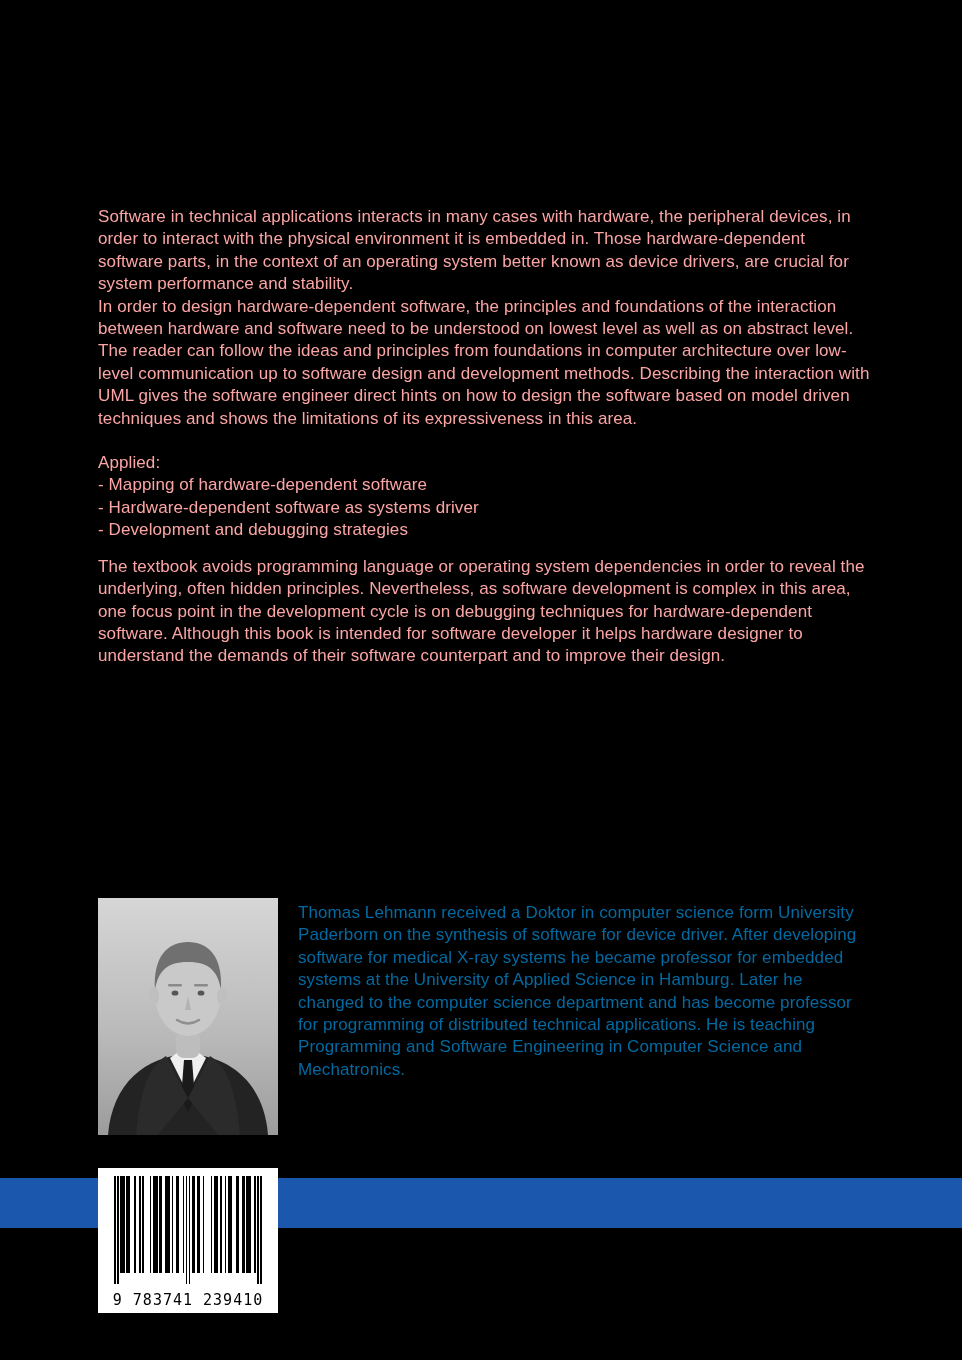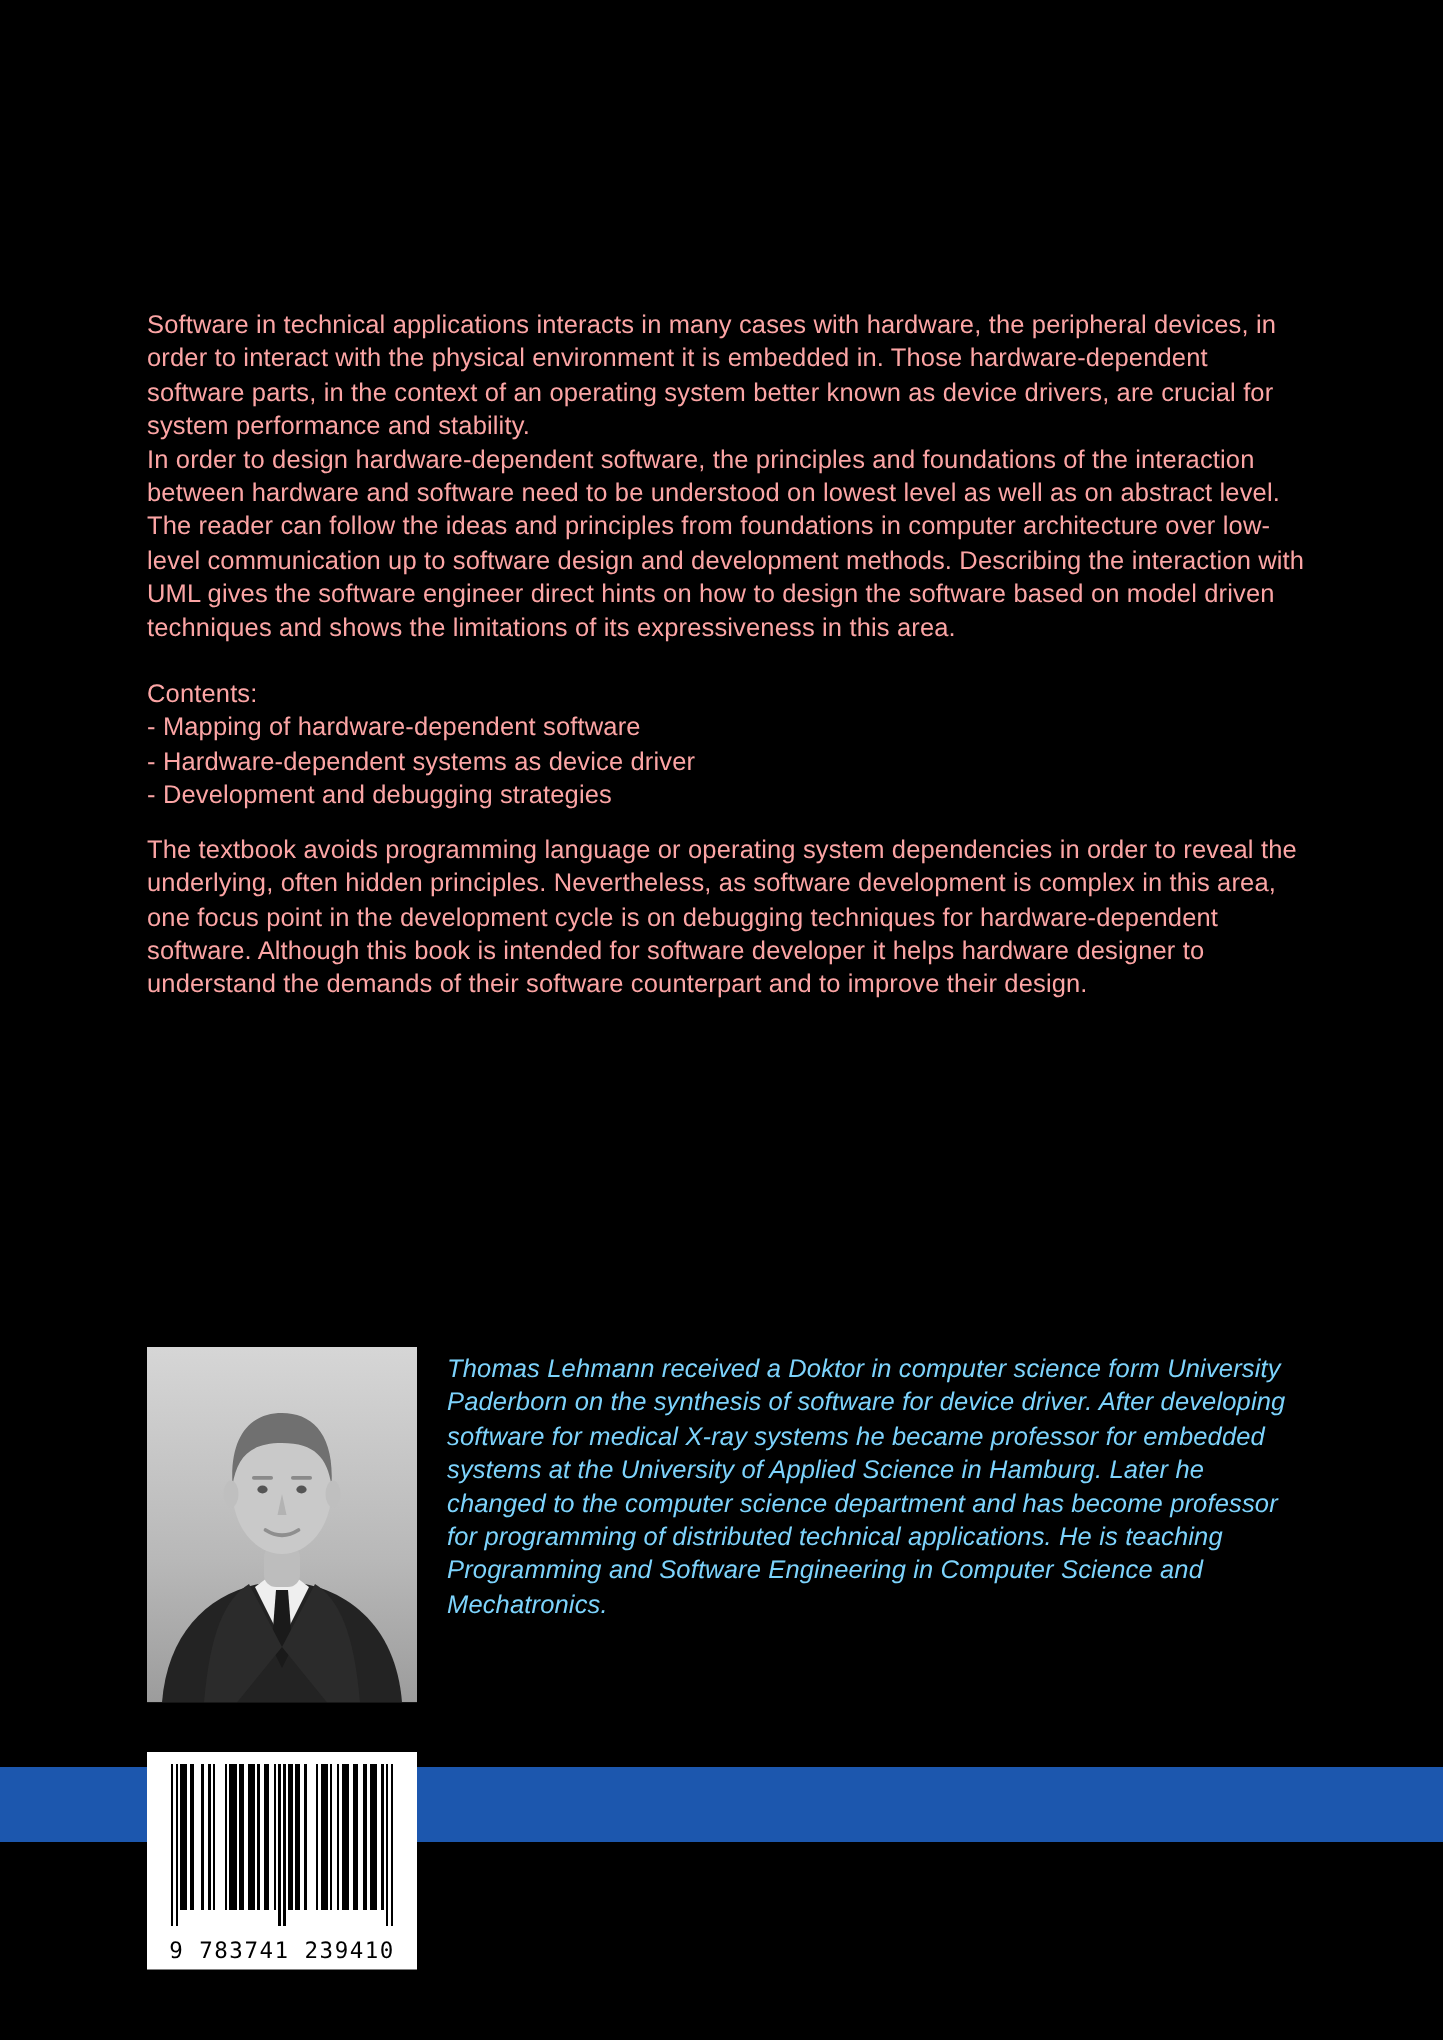--- a/index.html
+++ b/index.html
@@ -31,25 +31,24 @@
   .author-photo{
     position:absolute;
     left:0;top:0;
     width:180px;height:237px;
     overflow:hidden;
   }
   .author-bio{
     position:absolute;
     left:200px;top:4px;
     width:566px;
-    color:#7dd3fc;
+    color:#0369a1;
     font-size:17px;
     line-height:22.4px;
     letter-spacing:0.1px;
-    font-style:italic;
   }
   .blue-band{
     position:absolute;
     left:0;top:1178px;
     width:962px;height:50px;
     background:#1c57ae;
   }
   .barcode-box{
     position:absolute;
     left:98px;top:1168px;
@@ -73,24 +72,24 @@
   }
 </style>
 </head>
 <body>
 
 <div class="page">
 
   <div class="text-block">
     <p class="para">Software in technical applications interacts in many cases with hardware, the peripheral devices, in order to interact with the physical environment it is embedded in. Those hardware-dependent software parts, in the context of an operating system better known as device drivers, are crucial for system performance and stability.</p>
     <p class="para">In order to design hardware-dependent software, the principles and foundations of the interaction between hardware and software need to be understood on lowest level as well as on abstract level. The reader can follow the ideas and principles from foundations in computer architecture over low-level communication up to software design and development methods. Describing the interaction with UML gives the software engineer direct hints on how to design the software based on model driven techniques and shows the limitations of its expressiveness in this area.</p>
-    <p class="para contents-heading">Contents:</p>
+    <p class="para contents-heading">Applied:</p>
     <ul class="contents-list">
       <li>- Mapping of hardware-dependent software</li>
-      <li>- Hardware-dependent systems as device driver</li>
+      <li>- Hardware-dependent software as systems driver</li>
       <li>- Development and debugging strategies</li>
     </ul>
     <p class="para closing">The textbook avoids programming language or operating system dependencies in order to reveal the underlying, often hidden principles. Nevertheless, as software development is complex in this area, one focus point in the development cycle is on debugging techniques for hardware-dependent software. Although this book is intended for software developer it helps hardware designer to understand the demands of their software counterpart and to improve their design.</p>
   </div>
 
   <div class="author-section">
     <div class="author-photo">
       <svg width="180" height="237" viewBox="0 0 180 237" xmlns="http://www.w3.org/2000/svg">
         <defs>
           <linearGradient id="bgGrad" x1="0" y1="0" x2="0" y2="1">

